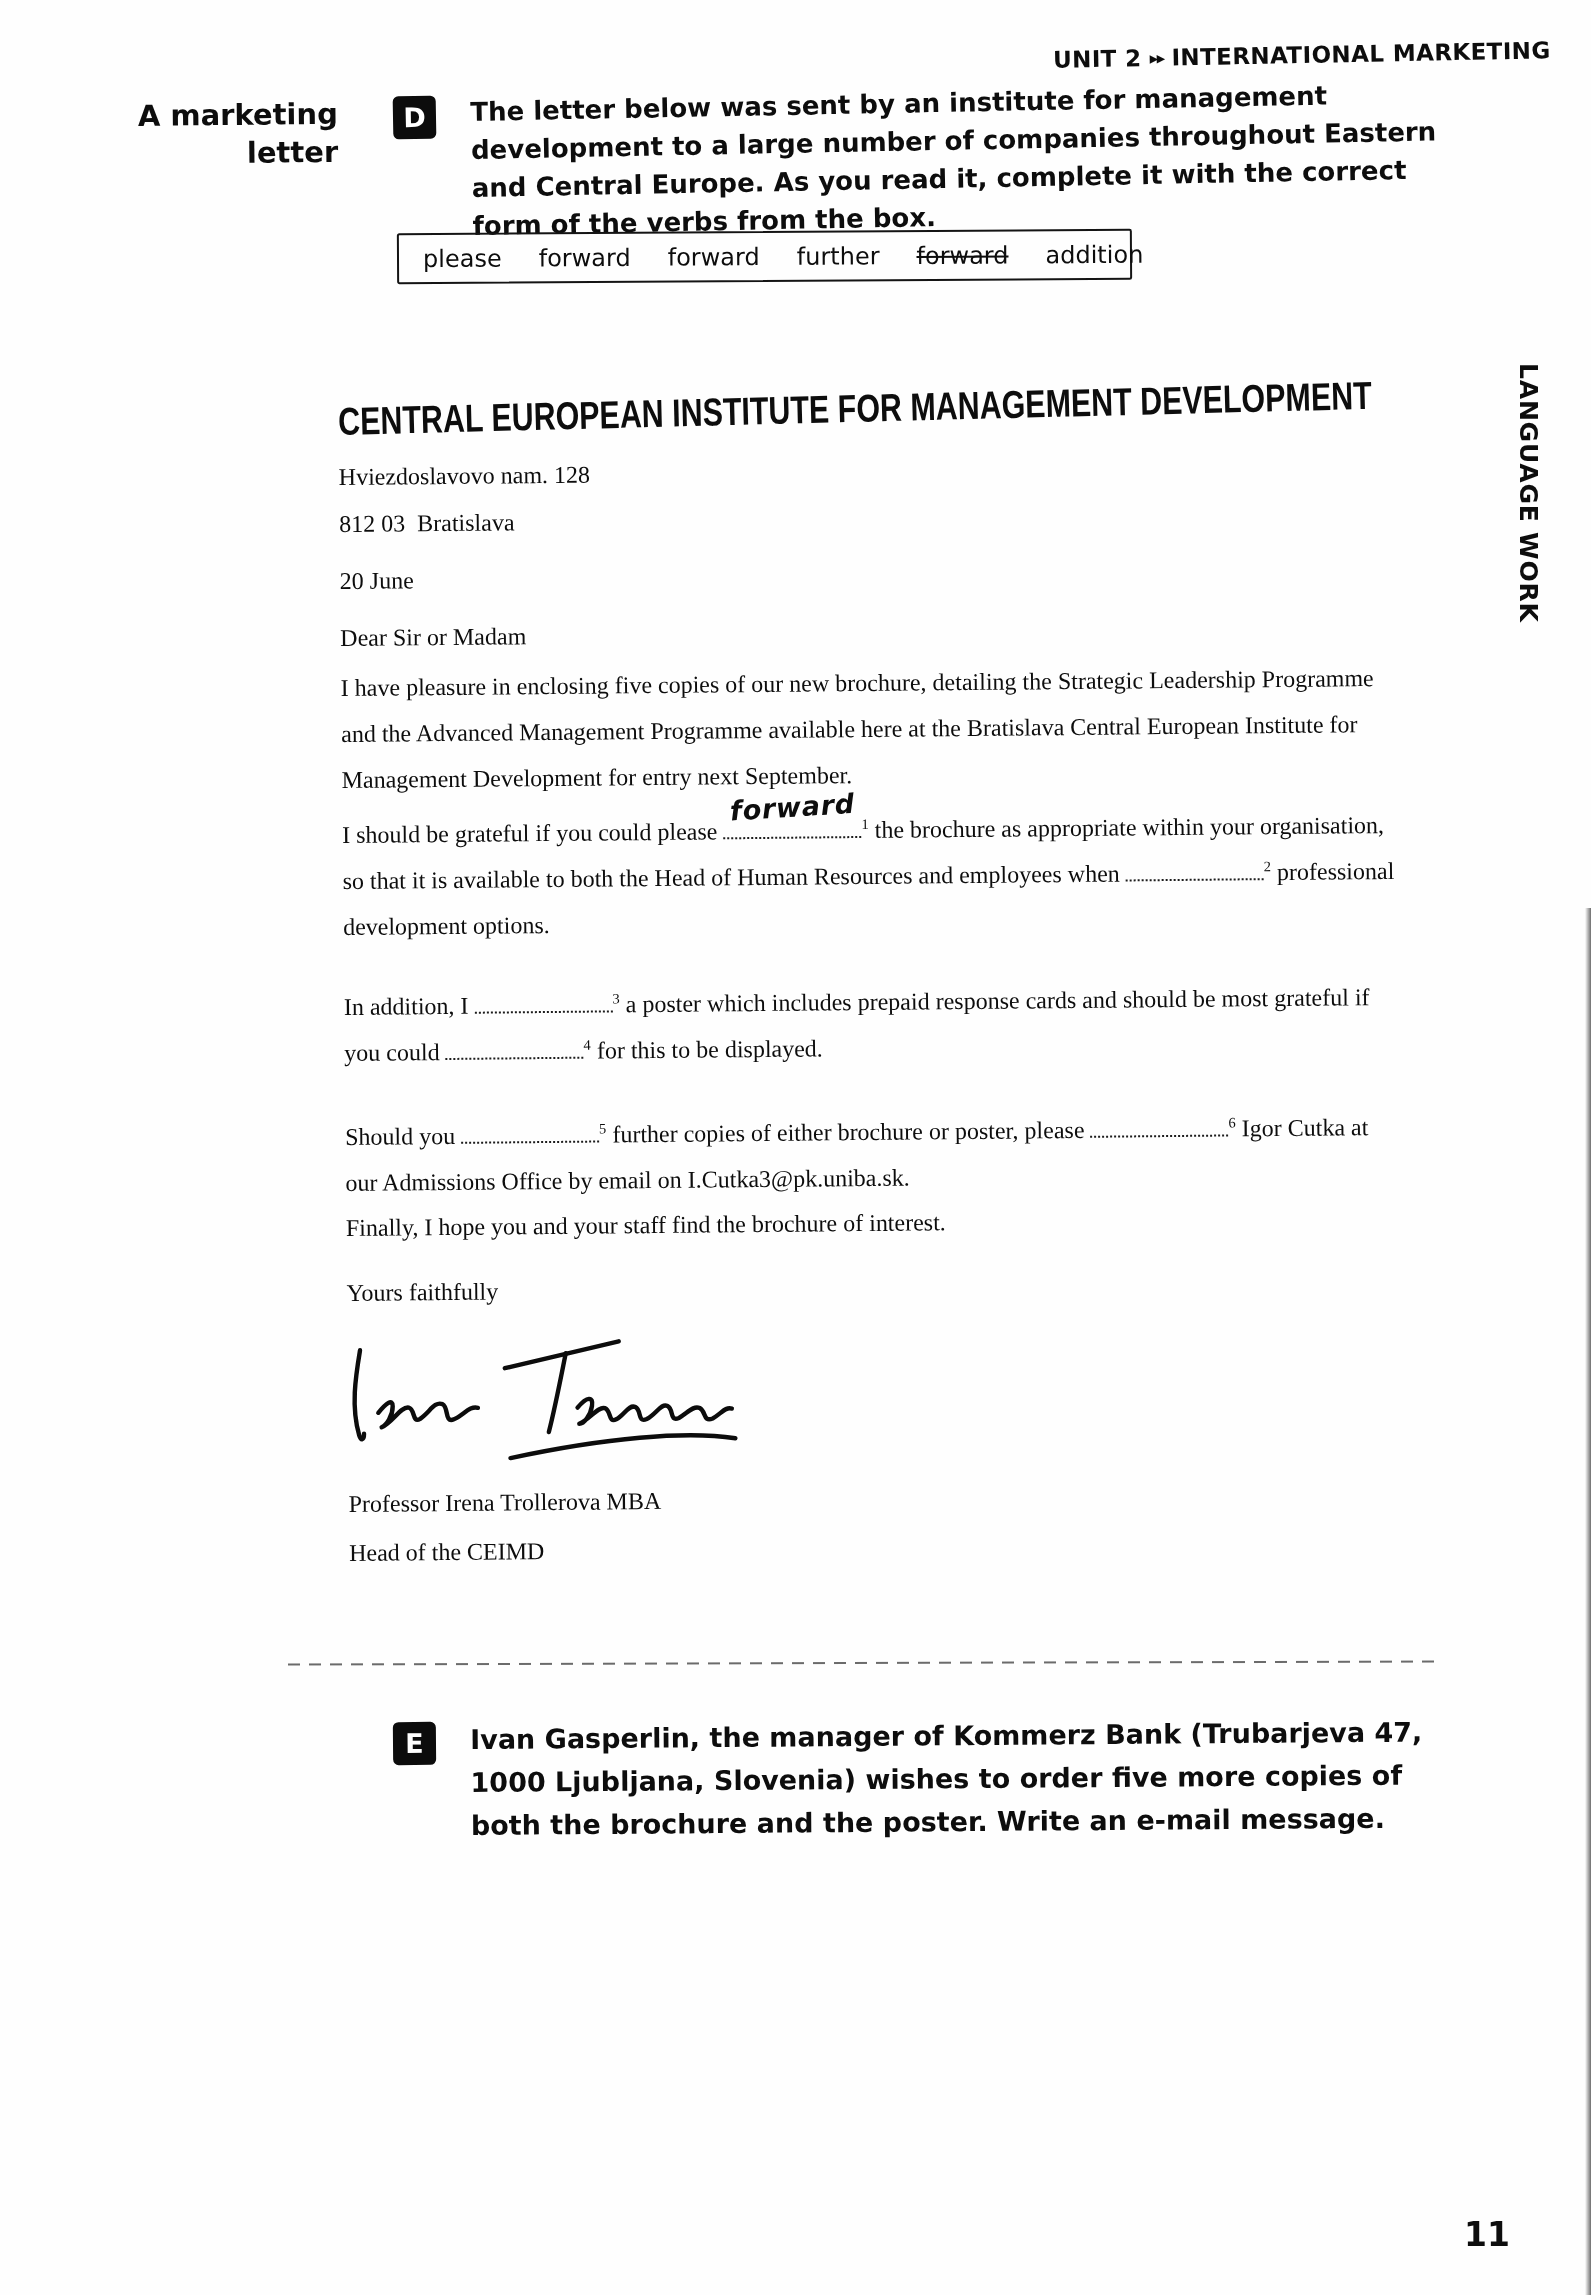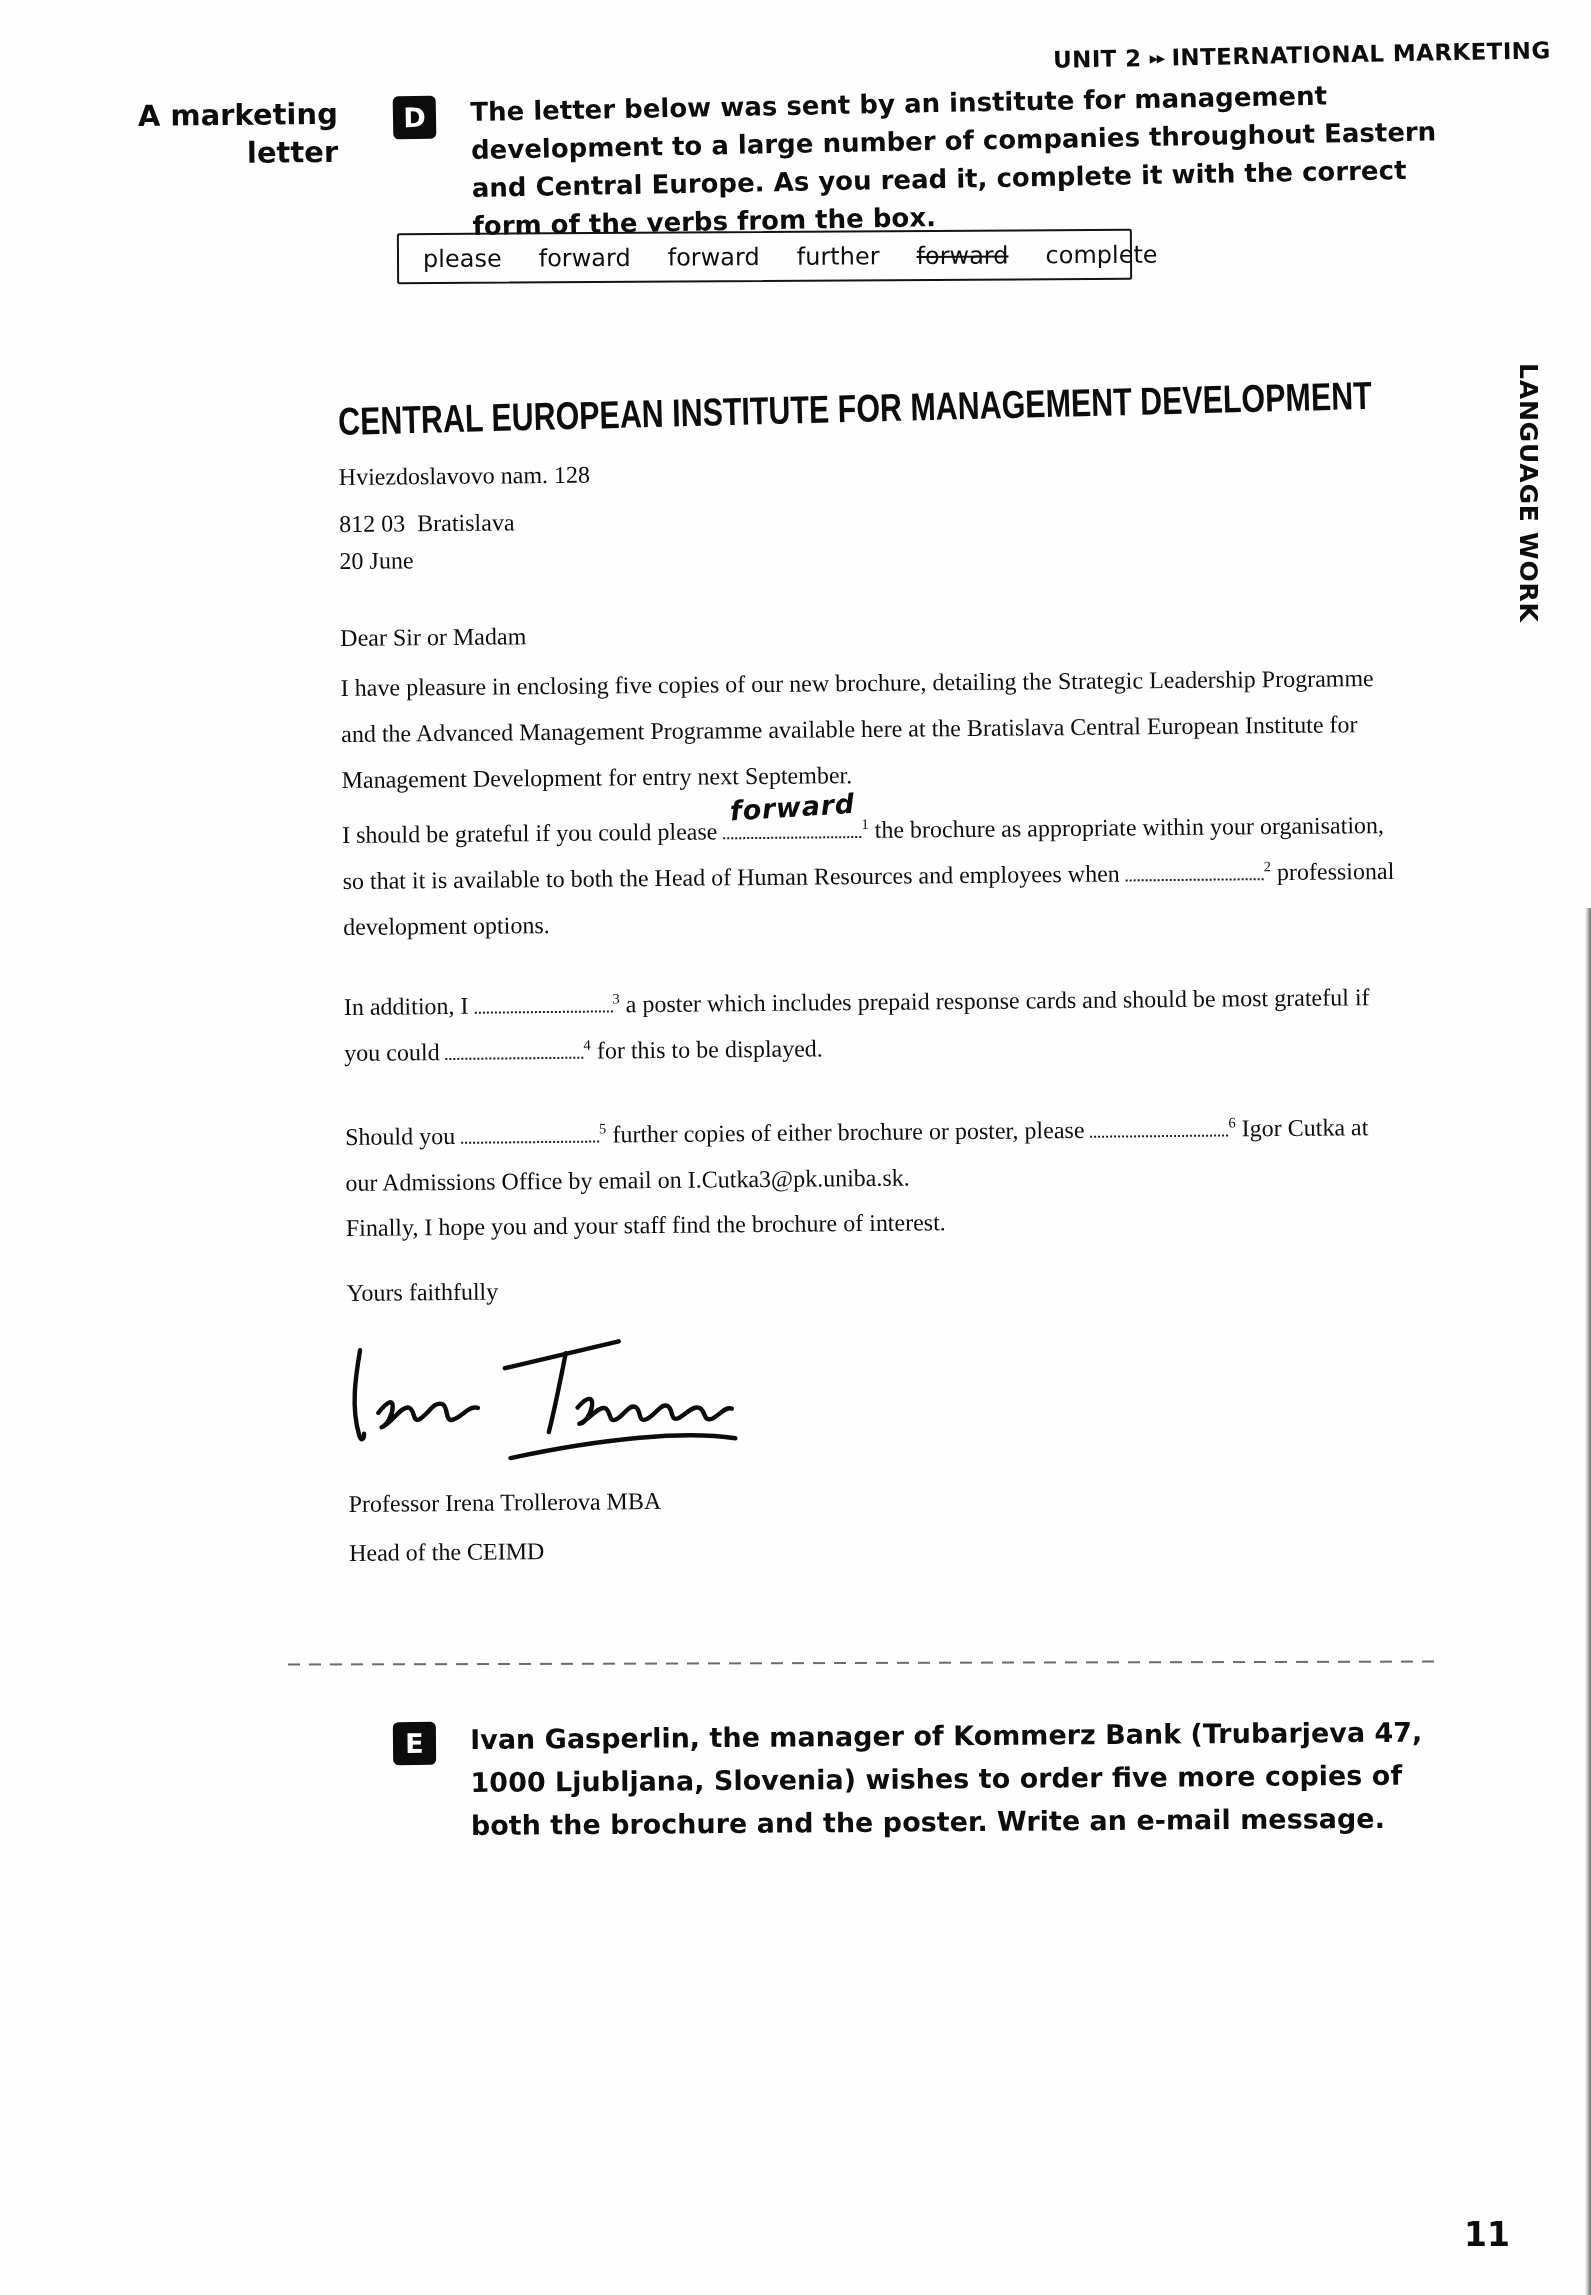--- a/index.html
+++ b/index.html
@@ -111,32 +111,32 @@
     <span>D</span>
   </div>
   <div class="instr">The letter below was sent by an institute for management development to a large number of companies throughout Eastern and Central Europe. As you read it, complete it with the correct form of the verbs from the box.</div>
 
   <div class="verbbox">
     <span>please</span>
     <span>forward</span>
     <span>forward</span>
     <span>further</span>
     <span class="struck">forward</span>
-    <span>complete</span>
+    <span>addition</span>
   </div>
 
   <div class="side-label">LANGUAGE WORK</div>
 
   <div class="letter">
 
     <div class="abs letterhead">CENTRAL EUROPEAN INSTITUTE FOR MANAGEMENT DEVELOPMENT</div>
 
     <div class="abs addr" style="top:64px;">Hviezdoslavovo nam. 128</div>
     <div class="abs addr" style="top:111px;">812 03  Bratislava</div>
-    <div class="abs" style="top:148px;">20 June</div>
+    <div class="abs" style="top:168px;">20 June</div>
 
     <div class="abs" style="top:225px;">Dear Sir or Madam</div>
 
     <div class="abs para" style="top:265px;">I have pleasure in enclosing five copies of our new brochure, detailing the Strategic Leadership Programme and the Advanced Management Programme available here at the Bratislava Central European Institute for Management Development for entry next September.</div>
 
     <div class="abs para" style="top:412px;">
       <span>I should be grateful if you could please </span><span class="blank"><span class="hand">forward</span></span><sup class="sup">1</sup><span> the brochure as appropriate within your organisation, so that it is available to both the Head of Human Resources and employees when </span><span class="blank"></span><sup class="sup">2</sup><span> professional development options.</span>
     </div>
 
     <div class="abs para" style="top:584px;">

